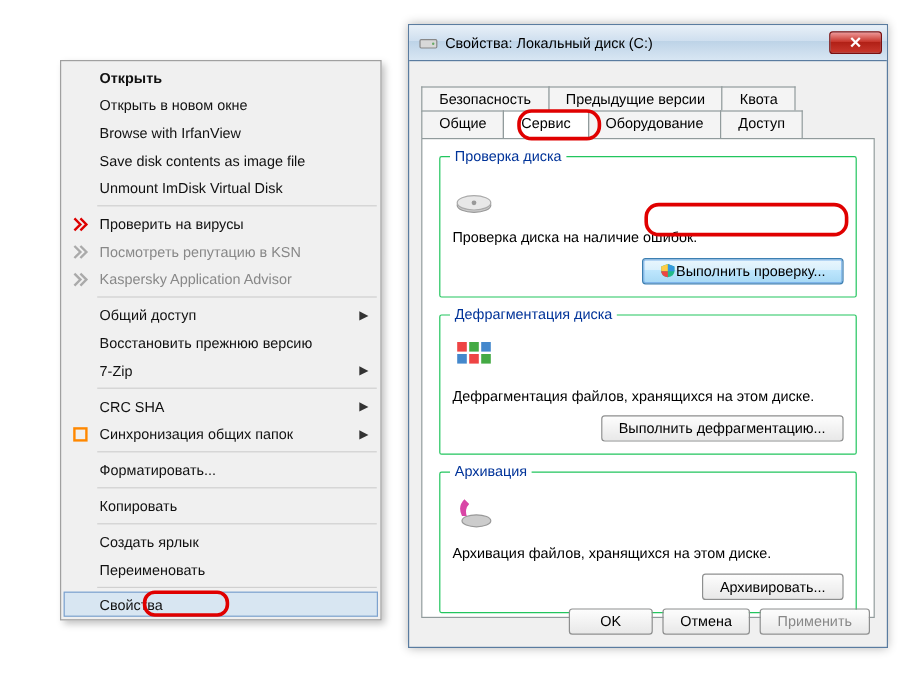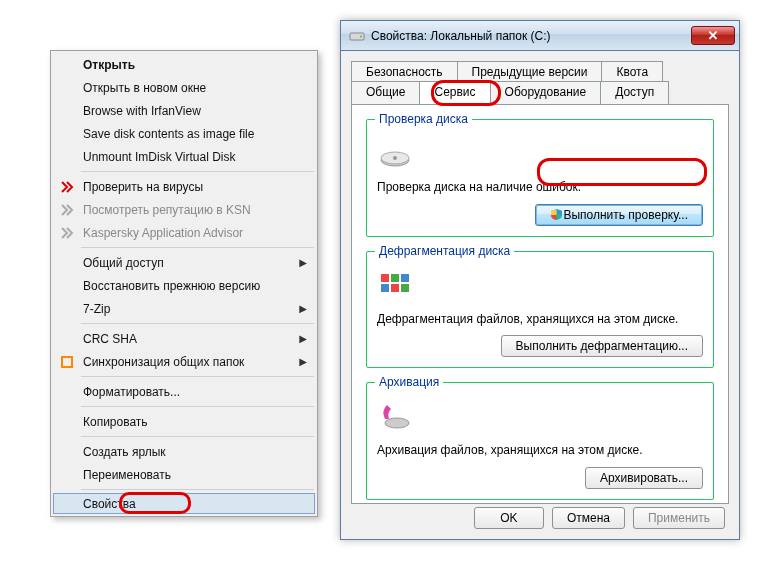--- a/index.html
+++ b/index.html
@@ -16,21 +16,21 @@
 .menu-icon { position: absolute; left: 6px; width: 16px; height: 16px; display: flex; align-items: center; justify-content: center; }
 .red-ring { position: absolute; left: 68px; bottom: 2px; width: 72px; height: 22px; border: 3px solid #e00000; border-radius: 10px; }
 
 
 .dialog { position: absolute; left: 340px; top: 20px; width: 400px; height: 520px; border: 1px solid #5a7ca0; background: #f0f0f0; box-shadow: 0 0 8px rgba(0,0,0,0.3); }
 .titlebar { height: 30px; background: linear-gradient(#e8f0f8, #cfdfef 45%, #bdd3e7 46%, #d8e6f3); display: flex; align-items: center; padding: 0 4px 0 8px; border-bottom: 1px solid #5a7ca0; }
 .titlebar .ic { width: 16px; height: 16px; margin-right: 6px; }
 .titlebar .title { flex: 1; color: #000; }
 .close-btn { width: 44px; height: 19px; background: linear-gradient(#e99, #c8372d 45%, #b01f15 46%, #c8372d); border: 1px solid #7a1010; border-radius: 3px; display: flex; align-items: center; justify-content: center; color: #fff; font-weight: bold; font-size: 13px; }
 
-.tabs-area { padding: 9px 10px 10px 10px; }
+.tabs-area { padding: 20px 10px 10px 10px; }
 .tab-rows { position: relative; }
 .tab-row { display: flex; gap: 0; }
 .tab { background: #f4f4f4; border: 1px solid #919b9c; border-bottom: none; padding: 3px 14px; position: relative; top: 1px; margin-right: -1px; cursor: default; }
 .tab.row2 { top: 0; }
 .tab.active { background: #fff; z-index: 2; padding-bottom: 5px; }
 .tab-ring { position: absolute; border: 3px solid #e00000; border-radius: 12px; width: 70px; height: 26px; left: 80px; top: 20px; z-index: 10; }
 
 .tab-content { background: #fff; border: 1px solid #919b9c; padding: 14px 14px 10px 14px; height: 400px; position: relative; }
 
 .groupbox { border: 1px solid #22c55e; border-radius: 2px; padding: 14px 10px 10px 10px; margin-bottom: 14px; position: relative; }
@@ -142,21 +142,21 @@
   </div>
 
 <div class="dialog">
   <div class="titlebar">
     <span class="ic">
       <svg viewBox="0 0 16 16">
           <rect x="1" y="5" width="14" height="7" rx="1" fill="#d8d8d8" stroke="#888"></rect>
           <circle cx="12" cy="8.5" r="1" fill="#6a6"></circle>
         </svg>
     </span>
-    <span class="title">Свойства: Локальный папок (C:)</span>
+    <span class="title">Свойства: Локальный диск (C:)</span>
     <div class="close-btn">✕</div>
   </div>
 
   <div class="tabs-area">
     <div class="tab-rows">
       <div class="tab-ring"></div>
       <div class="tab-row" id="tabrow1">
           <div class="tab ">Безопасность</div>
           <div class="tab ">Предыдущие версии</div>
           <div class="tab ">Квота</div>

